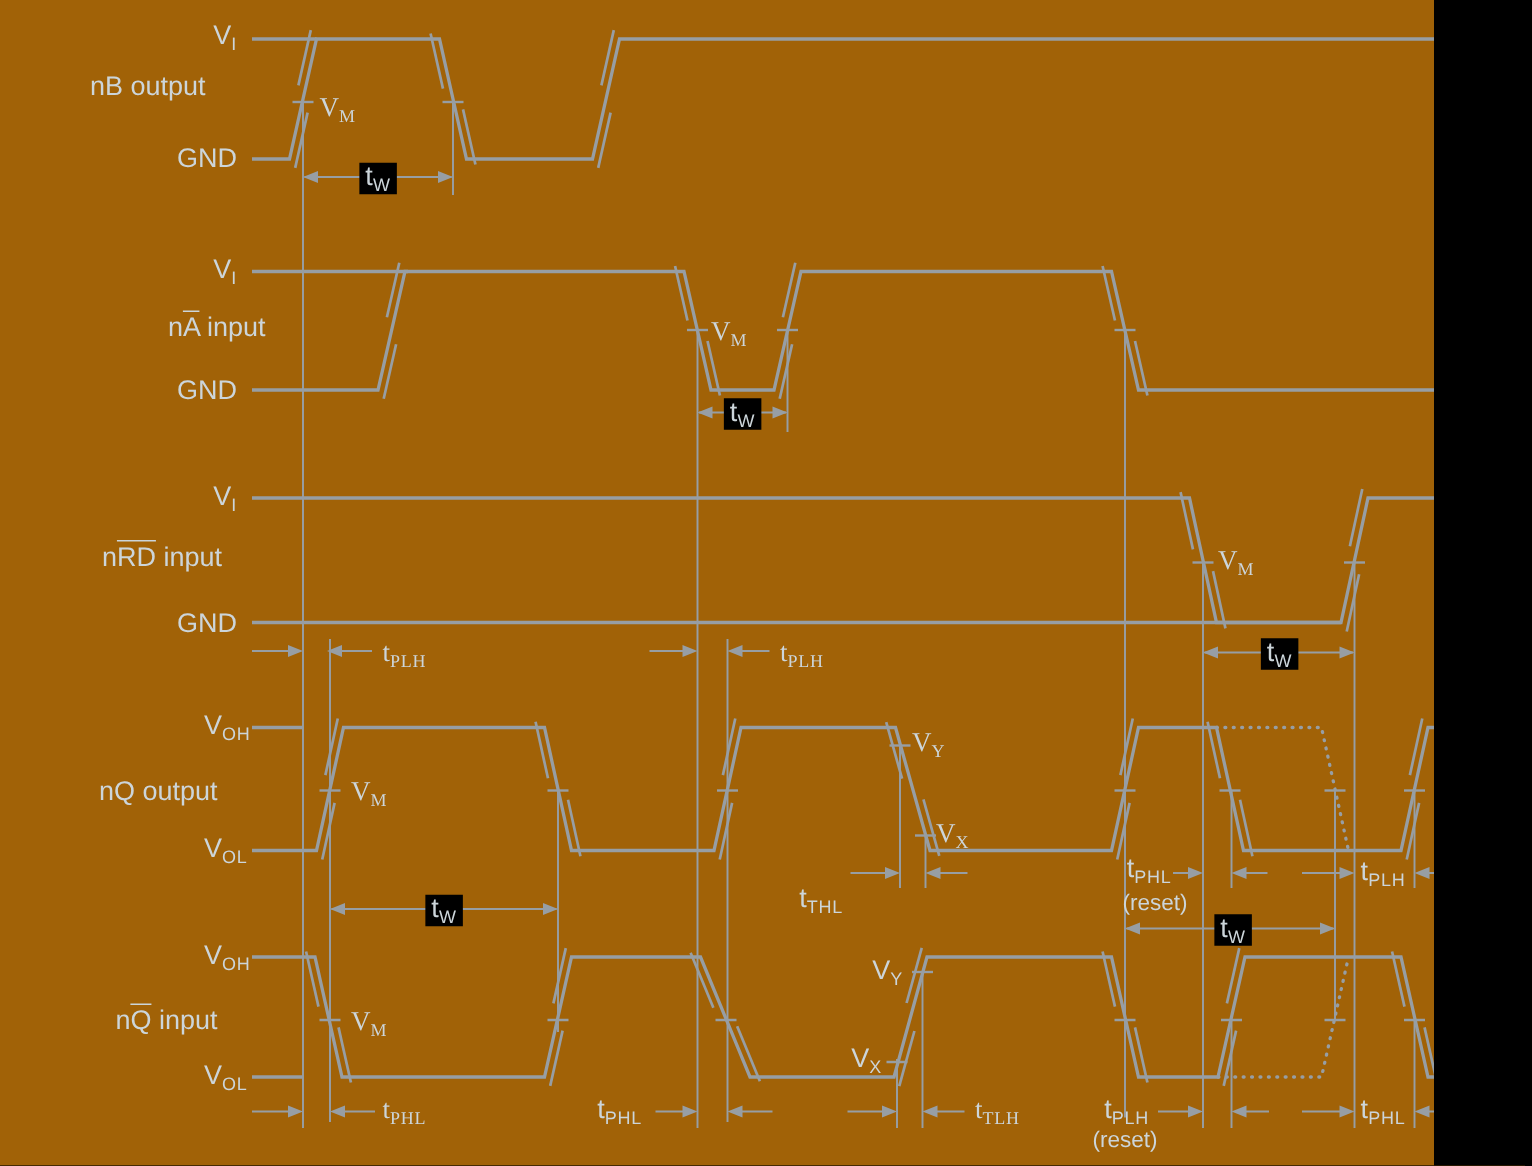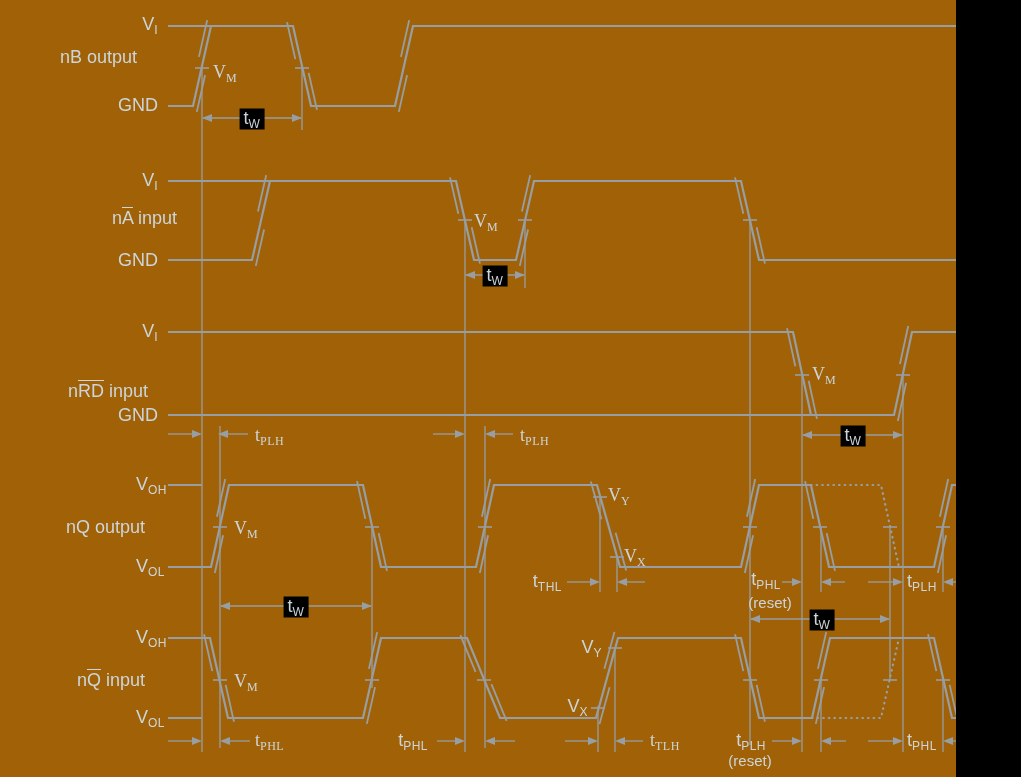--- a/index.html
+++ b/index.html
@@ -224,34 +224,34 @@
     <div class="lbl right" style="left: 137px; top: 57px; color: rgb(204, 213, 218);"><span>nB output</span></div>
     <div class="lbl right" style="left: 158px; top: 105px; color: rgb(204, 213, 218);"><span>GND</span></div>
     <div class="lbl left" style="left: 213px; top: 73px; color: rgb(204, 213, 218);"><span>V</span><span class="sub">M</span></div>
     <div class="lbl center bg" style="left: 252px; top: 119px; color: rgb(204, 213, 218);"><span>t</span><span class="sub">W</span></div>
     <div class="lbl right" style="left: 158px; top: 181px; color: rgb(204, 213, 218);"><span>V</span><span class="sub">I</span></div>
     <div class="lbl right" style="left: 137px; top: 218px; color: rgb(204, 213, 218); margin-left: 40px;"><span>n</span><span class="ovl">A</span><span> input</span></div>
     <div class="lbl right" style="left: 158px; top: 260px; color: rgb(204, 213, 218);"><span>GND</span></div>
     <div class="lbl left" style="left: 474px; top: 222px; color: rgb(204, 213, 218);"><span>V</span><span class="sub">M</span></div>
     <div class="lbl center bg" style="left: 495px; top: 276px; color: rgb(204, 213, 218);"><span>t</span><span class="sub">W</span></div>
     <div class="lbl right" style="left: 158px; top: 332px; color: rgb(204, 213, 218);"><span>V</span><span class="sub">I</span></div>
-    <div class="lbl right" style="left: 148px; top: 391px; color: rgb(204, 213, 218); text-align: center;"><span>n</span><span class="ovl">RD</span><span> input</span></div>
+    <div class="lbl right" style="left: 148px; top: 371px; color: rgb(204, 213, 218); text-align: center;"><span>n</span><span class="ovl">RD</span><span> input</span></div>
     <div class="lbl right" style="left: 158px; top: 415px; color: rgb(204, 213, 218);"><span>GND</span></div>
     <div class="lbl left" style="left: 812px; top: 375px; color: rgb(204, 213, 218);"><span>V</span><span class="sub">M</span></div>
     <div class="lbl center bg" style="left: 853px; top: 436px; color: rgb(204, 213, 218);"><span>t</span><span class="sub">W</span></div>
     <div class="lbl left" style="left: 255px; top: 436px; color: rgb(204, 213, 218);"><span>t</span><span class="sub">PLH</span></div>
     <div class="lbl left" style="left: 520px; top: 436px; color: rgb(204, 213, 218);"><span>t</span><span class="sub">PLH</span></div>
     <div class="lbl right" style="left: 167px; top: 485px; color: rgb(204, 213, 218);"><span>V</span><span class="sub">OH</span></div>
     <div class="lbl right" style="left: 145px; top: 527px; color: rgb(204, 213, 218);"><span>nQ output</span></div>
     <div class="lbl right" style="left: 165px; top: 567px; color: rgb(204, 213, 218);"><span>V</span><span class="sub">OL</span></div>
     <div class="lbl left" style="left: 234px; top: 529px; color: rgb(204, 213, 218);"><span>V</span><span class="sub">M</span></div>
     <div class="lbl left" style="left: 608px; top: 496px; color: rgb(204, 213, 218);"><span>V</span><span class="sub">Y</span></div>
     <div class="lbl left" style="left: 624px; top: 557px; color: rgb(204, 213, 218);"><span>V</span><span class="sub">X</span></div>
     <div class="lbl center bg" style="left: 296px; top: 607px; color: rgb(204, 213, 218);"><span>t</span><span class="sub">W</span></div>
-    <div class="lbl right" style="left: 562px; top: 582px; color: rgb(204, 213, 218);"><span>t</span><span class="sub">THL</span></div>
+    <div class="lbl right" style="left: 562px; top: 600px; color: rgb(204, 213, 218);"><span>t</span><span class="sub">THL</span></div>
     <div class="lbl right" style="left: 781px; top: 580px; color: rgb(204, 213, 218);"><span>t</span><span class="sub">PHL</span></div>
     <div class="lbl center" style="left: 770px; top: 602px; color: rgb(204, 213, 218); font-size: 15px;"><span>(reset)</span></div>
     <div class="lbl center" style="left: 922px; top: 582px; color: rgb(204, 213, 218);"><span>t</span><span class="sub">PLH</span></div>
     <div class="lbl center bg" style="left: 822px; top: 620px; color: rgb(204, 213, 218);"><span>t</span><span class="sub">W</span></div>
     <div class="lbl right" style="left: 167px; top: 638px; color: rgb(204, 213, 218);"><span>V</span><span class="sub">OH</span></div>
     <div class="lbl right" style="left: 145px; top: 680px; color: rgb(204, 213, 218);"><span>n</span><span class="ovl">Q</span><span> input</span></div>
     <div class="lbl right" style="left: 165px; top: 718px; color: rgb(204, 213, 218);"><span>V</span><span class="sub">OL</span></div>
     <div class="lbl left" style="left: 234px; top: 682px; color: rgb(204, 213, 218);"><span>V</span><span class="sub">M</span></div>
     <div class="lbl right" style="left: 602px; top: 648px; color: rgb(204, 213, 218);"><span>V</span><span class="sub">Y</span></div>
     <div class="lbl right" style="left: 588px; top: 707px; color: rgb(204, 213, 218);"><span>V</span><span class="sub">X</span></div>

